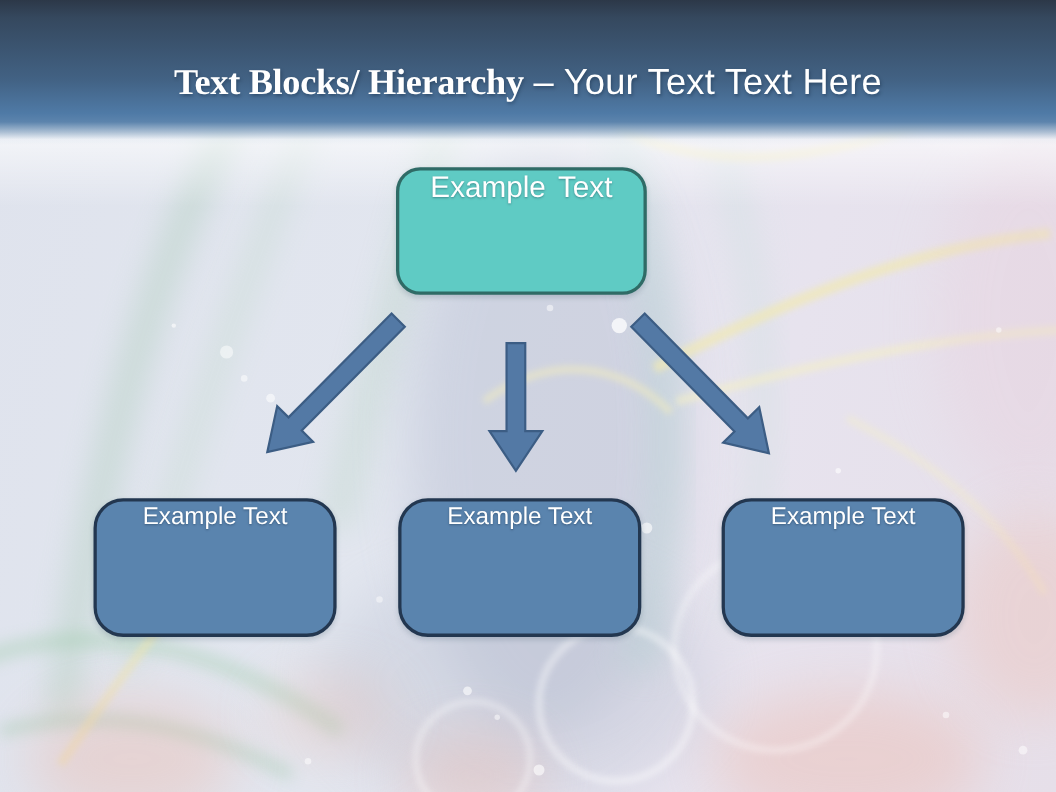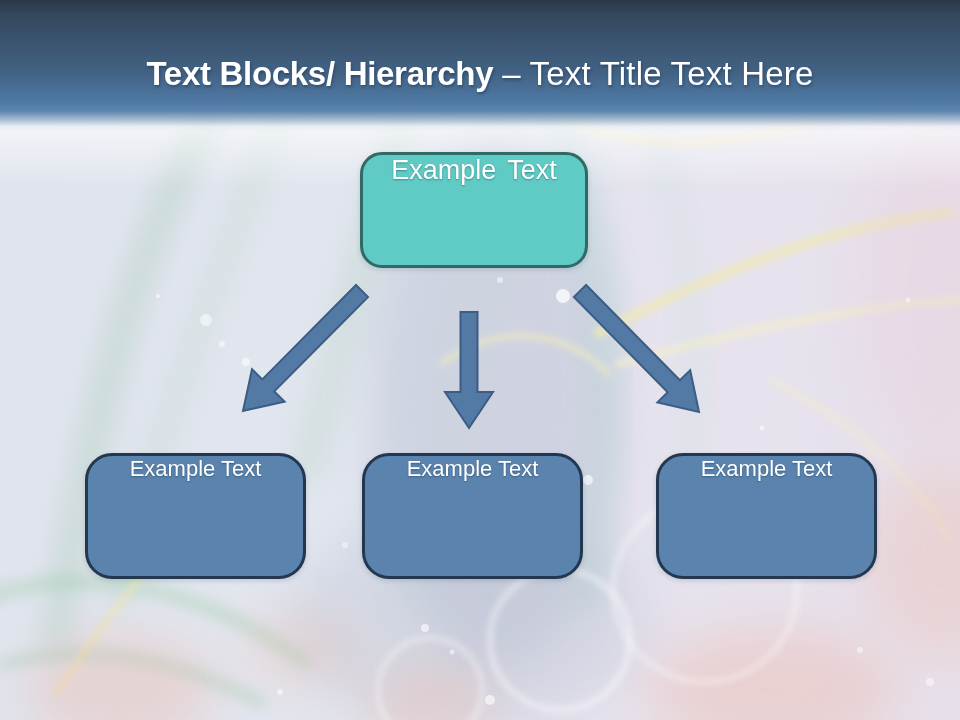--- a/index.html
+++ b/index.html
@@ -16,21 +16,21 @@
       #2c3848 0%, #35485e 12%, #426284 55%, #4f7aa6 78%,
       rgba(79,122,166,0.92) 84%, rgba(110,145,180,0.55) 91%,
       rgba(200,215,230,0.18) 96%, rgba(230,236,243,0) 100%);
   }
   .slide-title{
     position:absolute;left:0;top:54px;width:960px;margin:0;
     text-align:center;color:#ffffff;font-size:33px;line-height:40px;
     font-weight:400;text-shadow:1px 2px 3px rgba(10,25,45,0.35);
     letter-spacing:0.2px;
   }
-  .slide-title .t-bold{font-weight:700;letter-spacing:-0.3px;}
+  .slide-title .t-bold{font-weight:700;letter-spacing:-0.3px;font-family:Liberation Serif, serif;}
   .slide-title .t-reg{font-weight:400;margin-left:9px;}
 
   .node{
     position:absolute;display:flex;align-items:flex-start;justify-content:center;
     box-sizing:border-box;color:#ffffff;text-align:center;
     text-shadow:0 1px 2px rgba(0,20,40,0.35);
   }
   .node-root{
     left:360px;top:152px;width:228px;height:116px;
     background:#5fcbc4;border:3px solid #2f6b66;border-radius:22px;
@@ -122,21 +122,21 @@
       <circle cx="490" cy="700" r="5" opacity="0.6"></circle>
         <circle cx="860" cy="650" r="3" opacity="0.5"></circle>
       <circle cx="930" cy="682" r="4" opacity="0.5"></circle>
         <circle cx="280" cy="692" r="3" opacity="0.5"></circle>
     </g>
 
     <rect x="0" y="103" width="960" height="85" fill="url(#fog)"></rect>
   </svg>
 
   <div class="header-bar"></div>
-  <h1 class="slide-title" inconsistent=""><span class="t-bold">Text Blocks/ Hierarchy</span><span class="t-reg">– Text Title Text Here</span></h1>
+  <h1 class="slide-title" inconsistent=""><span class="t-bold">Text Blocks/ Hierarchy</span><span class="t-reg">– Your Text Text Here</span></h1>
 
   <svg class="arrows" viewBox="0 0 960 720" aria-hidden="true">
     <g fill="#5379a5" stroke="#3c5d84" stroke-width="2" stroke-linejoin="miter">
       <polygon points="356,285 262.3,379.4 252,369.2 243,411 284.6,401.6 274.3,391.4 368,297"></polygon>
       <polygon points="460.5,312 460.5,392 445,392 469,428 493,392 477.5,392 477.5,312"></polygon>
       <polygon points="573.9,297 667.7,392.3 657.4,402.4 699,412 690.2,370.2 679.9,380.3 586.1,285"></polygon>
     </g>
   </svg>
 
   <div class="node node-root">

